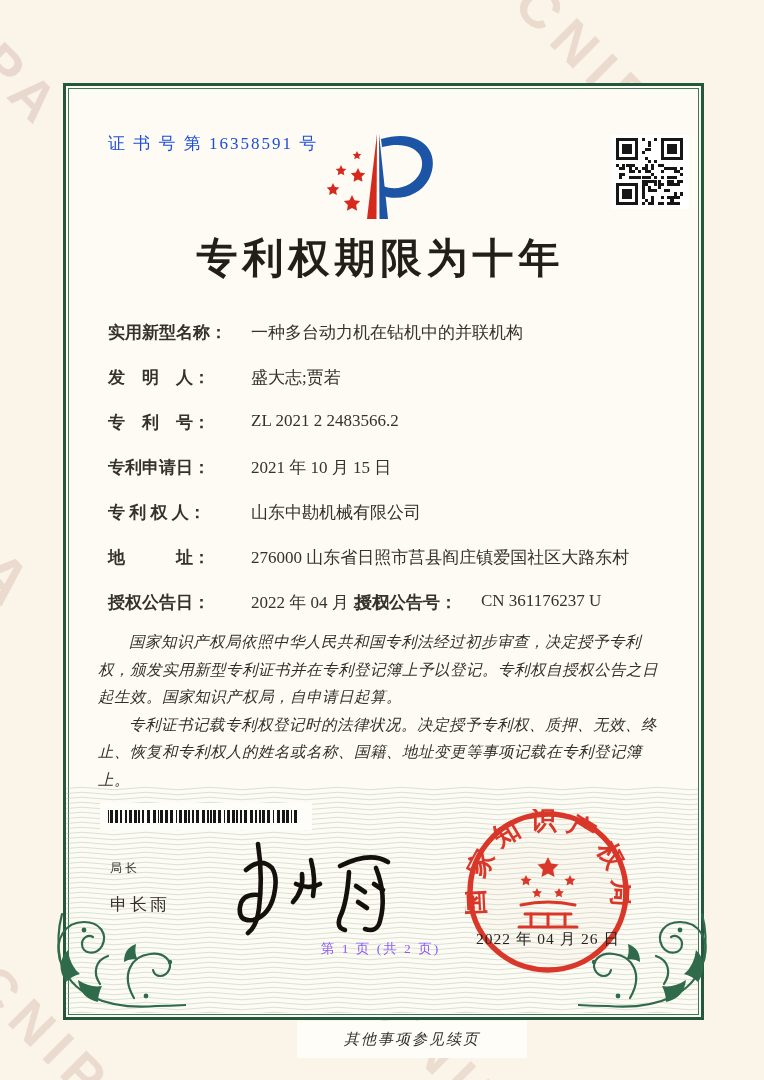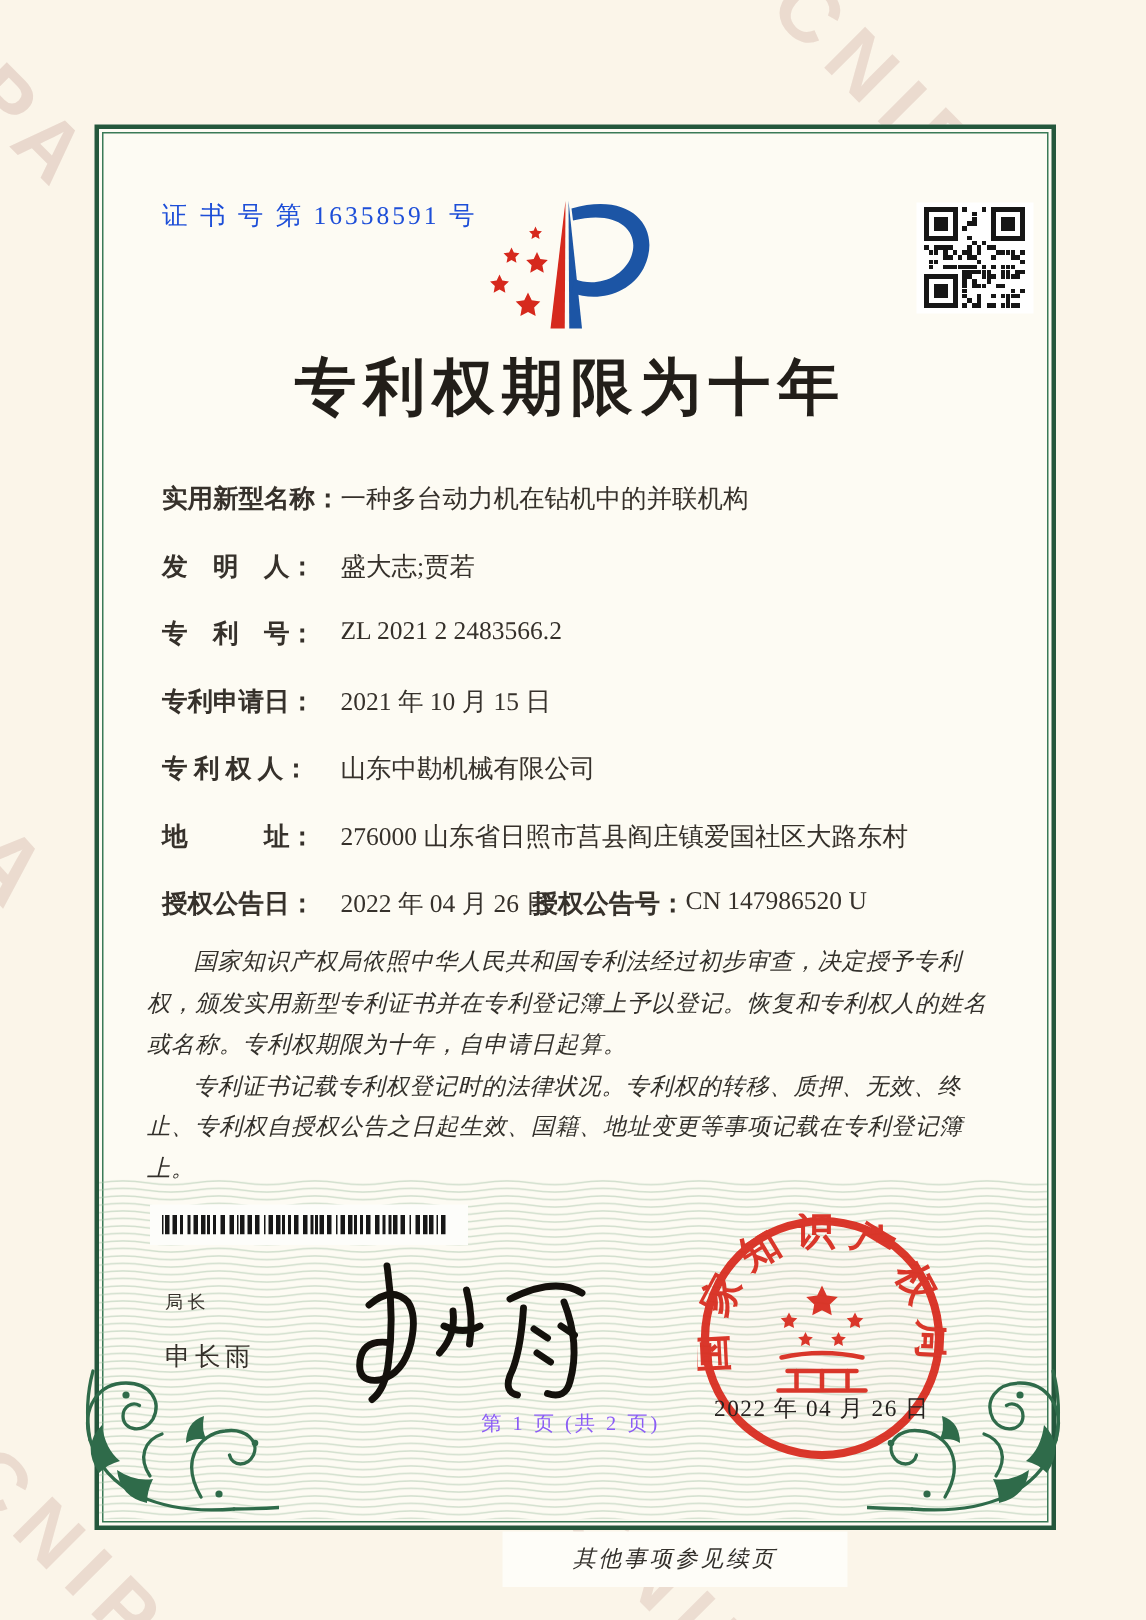--- a/index.html
+++ b/index.html
@@ -38,38 +38,38 @@
   .cert-no{position:absolute;left:108px;top:132px;z-index:2;font-size:17px;letter-spacing:2px;color:#1d4ed8;}
   .logo{position:absolute;left:326px;top:127px;width:120px;height:100px;z-index:2;}
   .qr{position:absolute;left:611px;top:135px;width:78px;height:74px;z-index:2;background:#fff;padding:3px;box-sizing:border-box;}
   .title{
     position:absolute;left:63px;top:231px;width:635px;z-index:2;text-align:center;
     font-size:41px;font-weight:700;letter-spacing:5px;color:#221e19;
   }
   .fields{position:absolute;left:108px;top:321px;width:560px;z-index:2;font-size:17px;color:#36312b;}
   .field-row{position:relative;height:45px;white-space:nowrap;}
   .field-label{display:inline-block;width:119px;vertical-align:top;font-weight:bold;}
-  .field-value{margin-left:0;}
+  .field-value{margin-left:24px;}
   .pair2{position:absolute;left:247px;top:0;}
   .body-text{
     position:absolute;left:98px;top:628px;width:570px;z-index:2;
     font-style:italic;font-size:15.5px;line-height:1.78;letter-spacing:.5px;color:#33302b;
   }
   .body-text p{margin:0;text-indent:2em;}
   .barcode{position:absolute;left:100px;top:803px;width:212px;height:27px;background:#fdfdfa;z-index:2;}
   .barcode svg{position:absolute;left:8px;top:7px;}
   .signer-title{position:absolute;left:110px;top:860px;z-index:2;font-size:12px;letter-spacing:3px;}
   .signer-name{position:absolute;left:110px;top:893px;z-index:2;font-size:17px;letter-spacing:3px;}
   .signature{position:absolute;left:216px;top:838px;width:188px;height:98px;z-index:2;}
   .seal{position:absolute;left:465px;top:809px;width:166px;height:166px;z-index:3;opacity:.93;}
   .seal-date{position:absolute;left:476px;top:929px;z-index:4;font-size:15.5px;letter-spacing:1px;color:#262220;white-space:nowrap;}
   .page-info{position:absolute;left:63px;top:940px;width:635px;z-index:2;text-align:center;font-size:13.5px;letter-spacing:2px;color:#8b5cf6;}
   .note-box{
     position:absolute;left:297px;top:1021px;width:230px;height:37px;z-index:2;background:#fefdf8;
-    display:flex;align-items:center;justify-content:center;margin-left:38px;
+    display:flex;align-items:center;justify-content:center;
   }
   .note{font-style:italic;font-size:15px;letter-spacing:2px;color:#33302b;}
 </style>
 </head>
 <body>
 
 <div class="page">
 
   <span class="wm wm-tl">CNIPA</span>
   <span class="wm wm-tc">CNIPA</span>
@@ -288,28 +288,28 @@
     </div>
     <div class="field-row">
       <span class="field-label">专 利 权 人：</span><span class="field-value">山东中勘机械有限公司</span>
     </div>
     <div class="field-row">
       <span class="field-label">地　　　址：</span><span class="field-value">276000 山东省日照市莒县阎庄镇爱国社区大路东村</span>
     </div>
     <div class="field-row">
       <span class="field-label">授权公告日：</span><span class="field-value">2022 年 04 月 26 日</span>
       <span class="pair2">
-        <span class="field-label" style="width:auto">授权公告号：</span><span class="field-value">CN 147986520 U</span>
+        <span class="field-label" style="width:auto">授权公告号：</span><span class="field-value">CN 361176237 U</span>
       </span>
     </div>
   </div>
 
   <div class="body-text">
-    <p>国家知识产权局依照中华人民共和国专利法经过初步审查，决定授予专利权，颁发实用新型专利证书并在专利登记簿上予以登记。恢复和专利权人的姓名或名称。专利权期限为十年，自申请日起算。</p>
-    <p>专利证书记载专利权登记时的法律状况。专利权的转移、质押、无效、终止、专利权自授权公告之日起生效、国籍、地址变更等事项记载在专利登记簿上。</p>
+    <p>国家知识产权局依照中华人民共和国专利法经过初步审查，决定授予专利权，颁发实用新型专利证书并在专利登记簿上予以登记。专利权自授权公告之日起生效。国家知识产权局，自申请日起算。</p>
+    <p>专利证书记载专利权登记时的法律状况。决定授予专利权、质押、无效、终止、恢复和专利权人的姓名或名称、国籍、地址变更等事项记载在专利登记簿上。</p>
   </div>
 
   <div class="barcode">
     <svg width="196" height="13" xmlns="http://www.w3.org/2000/svg">
         <g fill="#171717">
           <rect x="0" y="0" width="1" height="13"></rect>
           <rect x="2" y="0" width="3" height="13"></rect>
           <rect x="7" y="0" width="3" height="13"></rect>
           <rect x="12" y="0" width="2" height="13"></rect>
           <rect x="17" y="0" width="2" height="13"></rect>

